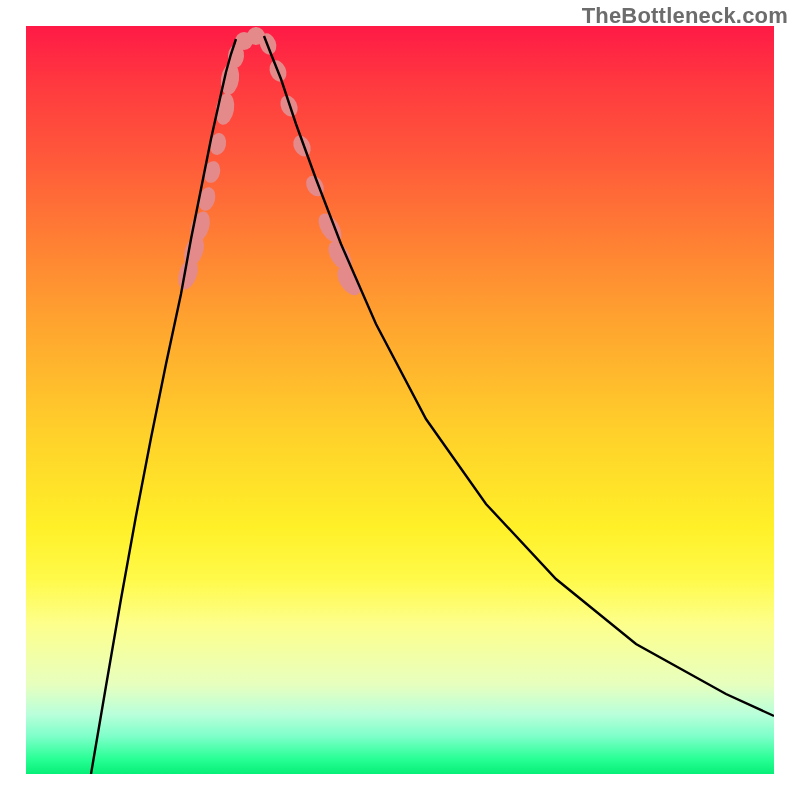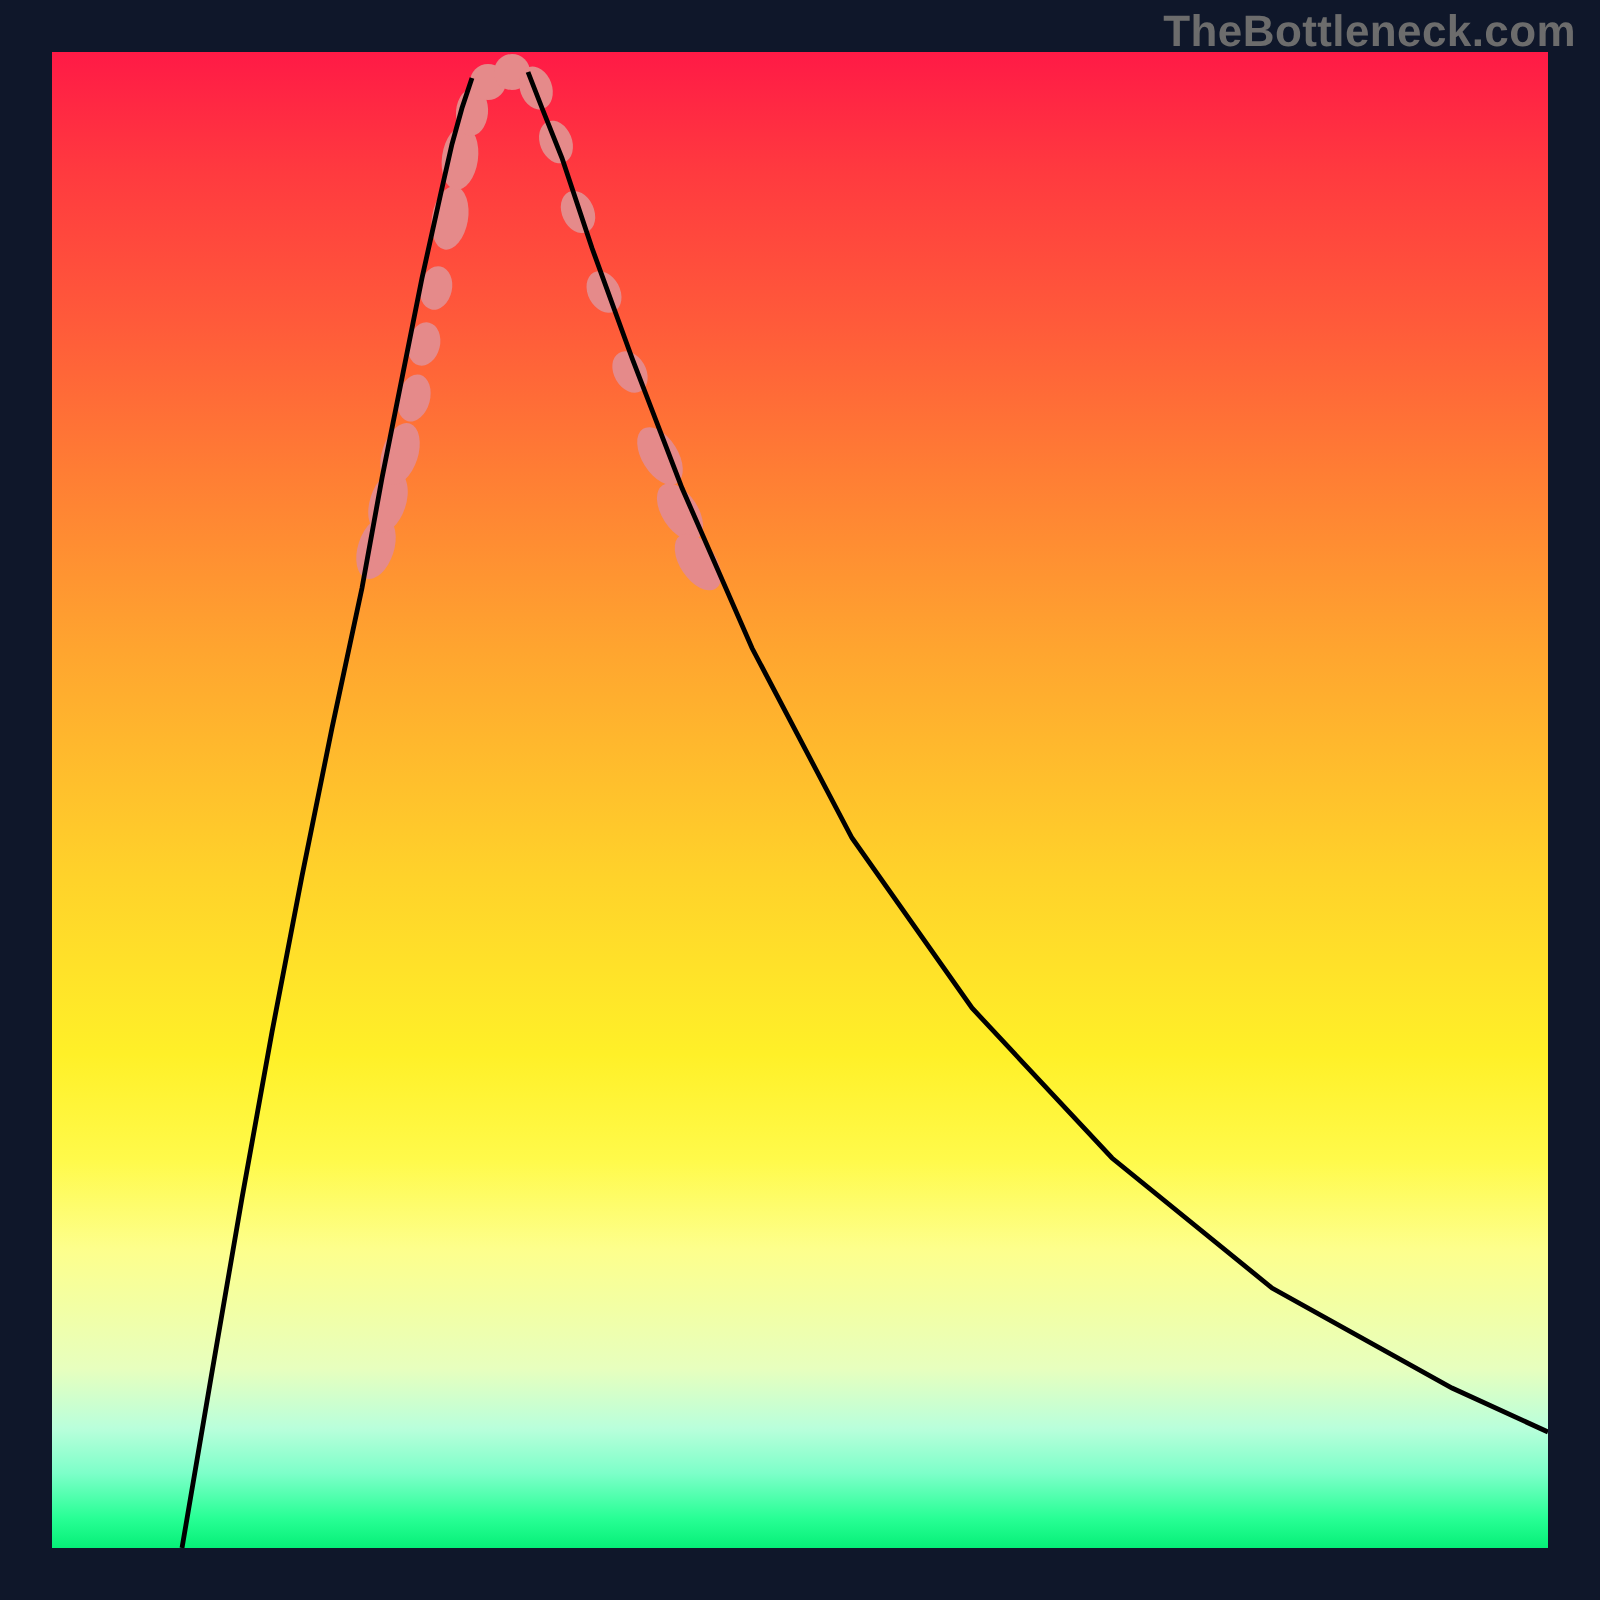--- a/index.html
+++ b/index.html
@@ -9,21 +9,21 @@
     height: 800px;
     background: #000;
     overflow: hidden;
   }
   .frame {
     position: absolute;
     top: 0;
     left: 0;
     width: 800px;
     height: 800px;
-    background: #0f172a;
+    background: #ffffff;
     text-align: center;
   }
   .plot {
     position: absolute;
     top: 26px;
     left: 26px;
     width: 748px;
     height: 748px;
     overflow: hidden;
   }

